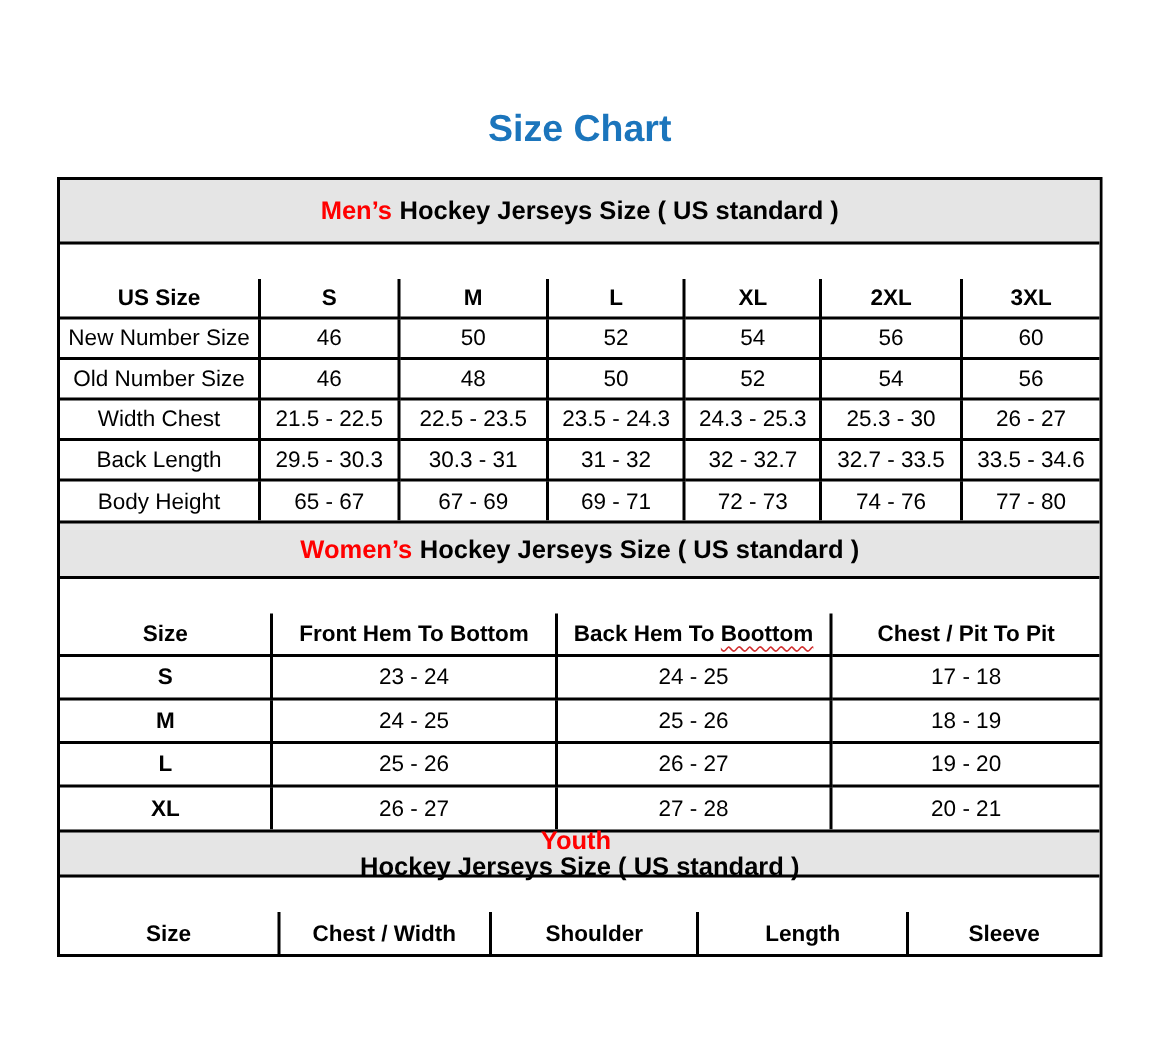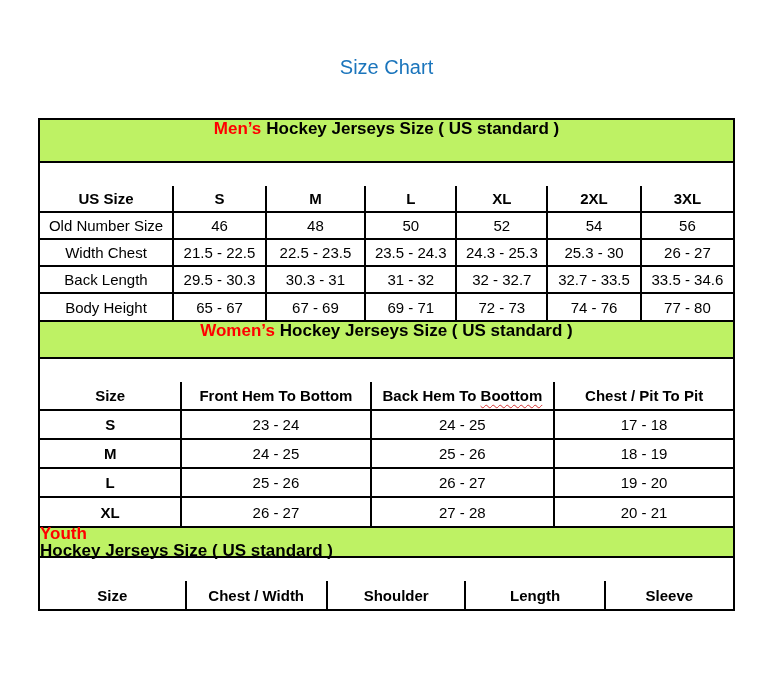--- a/index.html
+++ b/index.html
@@ -2,32 +2,32 @@
 <html><head>
 <meta charset="utf-8">
 <style>
   html,body{margin:0;padding:0;}
   body{
     width:776px;height:692px;background:#ffffff;position:relative;
     font-family:"Liberation Sans", sans-serif;color:#000;
     -webkit-font-smoothing:antialiased;
   }
   .page-title{
-    position:absolute;top:56px;left:38px;width:697px;
-    text-align:center;font-size:20px;font-weight:normal;color:#1B75BC;
+    position:absolute;top:72px;left:38px;width:697px;
+    text-align:center;font-size:25px;font-weight:bold;color:#1B75BC;
     letter-spacing:0px;
   }
   .chart{
     position:absolute;top:118px;left:38px;width:697px;
     border:2px solid #000;box-sizing:border-box;background:#fff;
   }
   .band{
-    background:#bef264;
+    background:#e5e5e5;
     border-top:2px solid #000;border-bottom:2px solid #000;
-    display:flex;align-items:flex-start;justify-content:center;
+    display:flex;align-items:center;justify-content:center;
     font-weight:bold;font-size:17px;line-height:1;
   }
   .band.first{border-top:none;}
   .band-mens{height:41px;}
   .band-womens{height:35px;}
   .band-youth{height:28px;flex-direction:column;}
   .band .accent{color:#FF0000;margin-right:5px;}
   .chart table{
     width:100%;border-collapse:collapse;table-layout:fixed;
     border:hidden; 
@@ -82,20 +82,29 @@
         <th>S</th>
         <th>M</th>
         <th>L</th>
         <th>XL</th>
         <th>2XL</th>
         <th>3XL</th>
       </tr>
     </thead>
     <tbody>
       <tr>
+        <td>New Number Size</td>
+        <td>46</td>
+        <td>50</td>
+        <td>52</td>
+        <td>54</td>
+        <td>56</td>
+        <td>60</td>
+      </tr>
+      <tr>
         <td>Old Number Size</td>
         <td>46</td>
         <td>48</td>
         <td>50</td>
         <td>52</td>
         <td>54</td>
         <td>56</td>
       </tr>
       <tr>
         <td>Width Chest</td>

